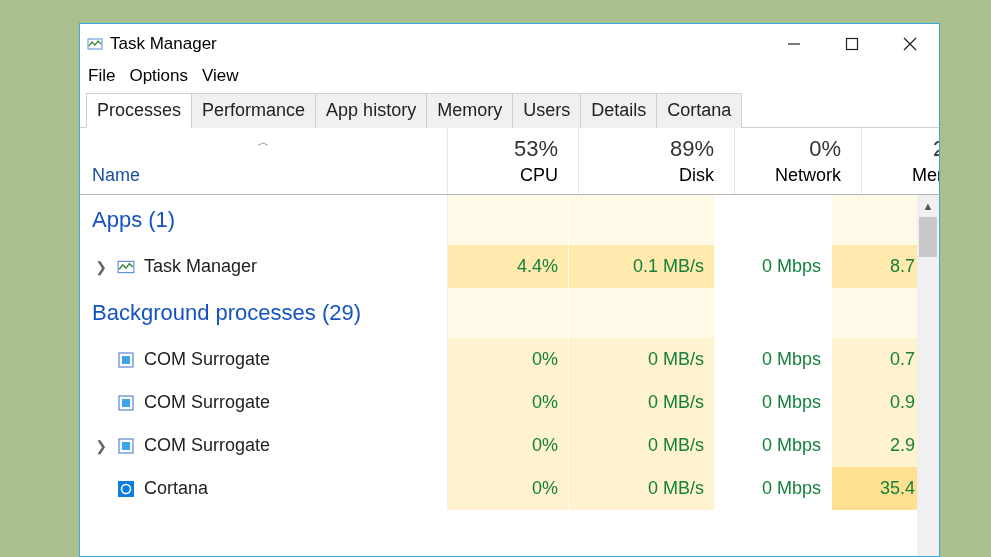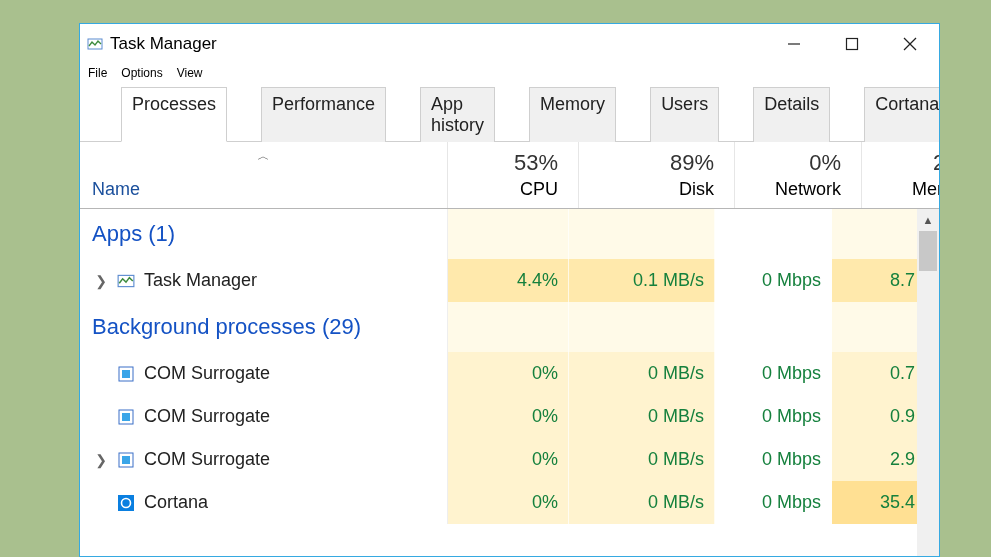--- a/index.html
+++ b/index.html
@@ -52,41 +52,40 @@
     align-items: center;
     justify-content: center;
     font-size: 14px;
   }
   .win-btn svg { stroke: #222; }
   
   .menubar {
     display: flex;
     gap: 14px;
     padding: 2px 8px 6px 8px;
-    font-size: 12px;
+    font-size: 17px;
     color: #000;
   }
   .menubar span { cursor: default; }
   
   .tabs {
     display: flex;
     padding-left: 6px;
     font-size: 18px;
     border-bottom: 1px solid #cfcfcf;
   }
   .tab {
     padding: 6px 10px;
     background: #f0f0f0;
     border: 1px solid #cfcfcf;
     border-bottom: none;
     margin-right: -1px;
     color: #222;
     position: relative;
     top: 1px;
-    margin-left: 35px;
   }
   .tab.active {
     background: #ffffff;
     border-bottom: 1px solid #ffffff;
   }
   
   .col-header {
     display: flex;
     height: 66px;
     border-bottom: 1px solid #b6b6b6;

